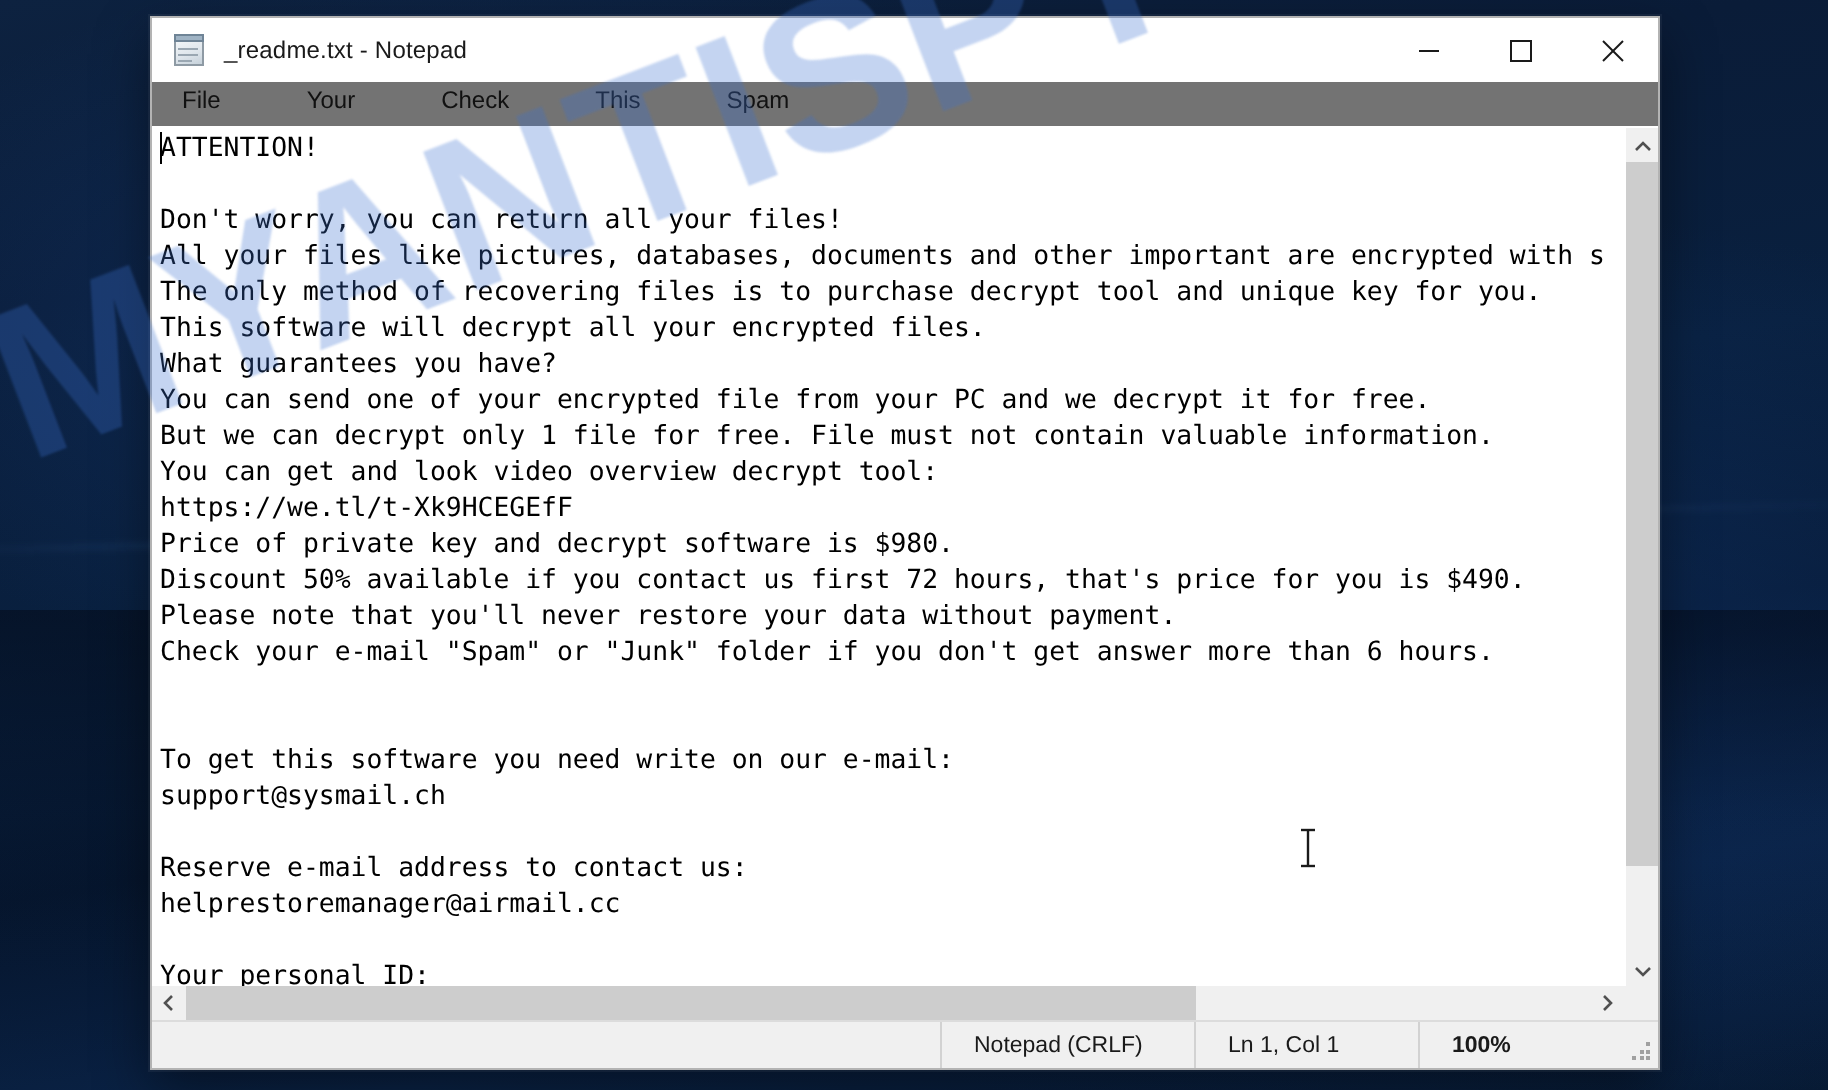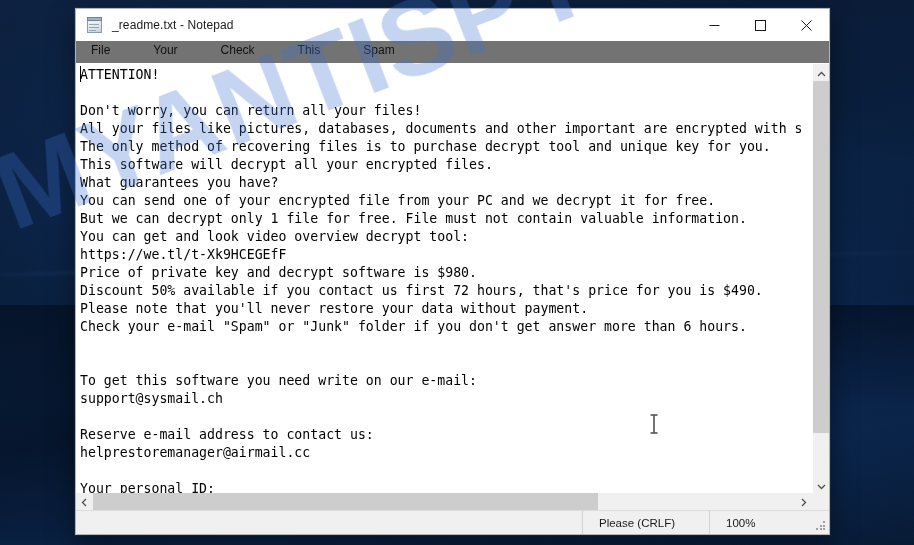--- a/index.html
+++ b/index.html
@@ -273,21 +273,21 @@
   .statusbar .sb-fill { flex: 1 1 auto; }
   .statusbar .sb-cell {
     display: flex;
     align-items: center;
     border-left: 1px solid #d2d2d2;
     padding-left: 16px;
     white-space: nowrap;
   }
   .statusbar .c-eol  { flex: 0 0 127px; }
   .statusbar .c-pos  { flex: 0 0 112px; }
-  .statusbar .c-zoom { flex: 0 0 120px; position: relative; }
+  .statusbar .c-zoom { flex: 0 0 120px; position: relative; font-weight: bold; }
   .grip {
     position: absolute;
     right: 3px;
     bottom: 3px;
     width: 10px; height: 10px;
   }
   .grip i {
     position: absolute;
     width: 2px; height: 2px;
     background: #a0a0a0;
@@ -400,21 +400,22 @@
               <polyline points="2,1 5.5,4.5 2,8" fill="none" stroke="#505050" stroke-width="1.3"></polyline>
             </svg>
         </span>
       </div>
     </div>
     <div class="corner-box"></div>
   </div>
 
   <div class="statusbar">
     <div class="sb-fill"></div>
-    <div class="sb-cell c-eol">Please (CRLF)</div>
+    <div class="sb-cell c-eol">Notepad (CRLF)</div>
+    <div class="sb-cell c-pos">Ln 1, Col 1</div>
     <div class="sb-cell c-zoom">100%
       <div class="grip">
         <i style="left:7px;top:0px"></i>
         <i style="left:3.5px;top:3.5px"></i>
           <i style="left:7px;top:3.5px"></i>
         <i style="left:0px;top:7px"></i>
           <i style="left:3.5px;top:7px"></i>
           <i style="left:7px;top:7px"></i>
       </div>
     </div>

